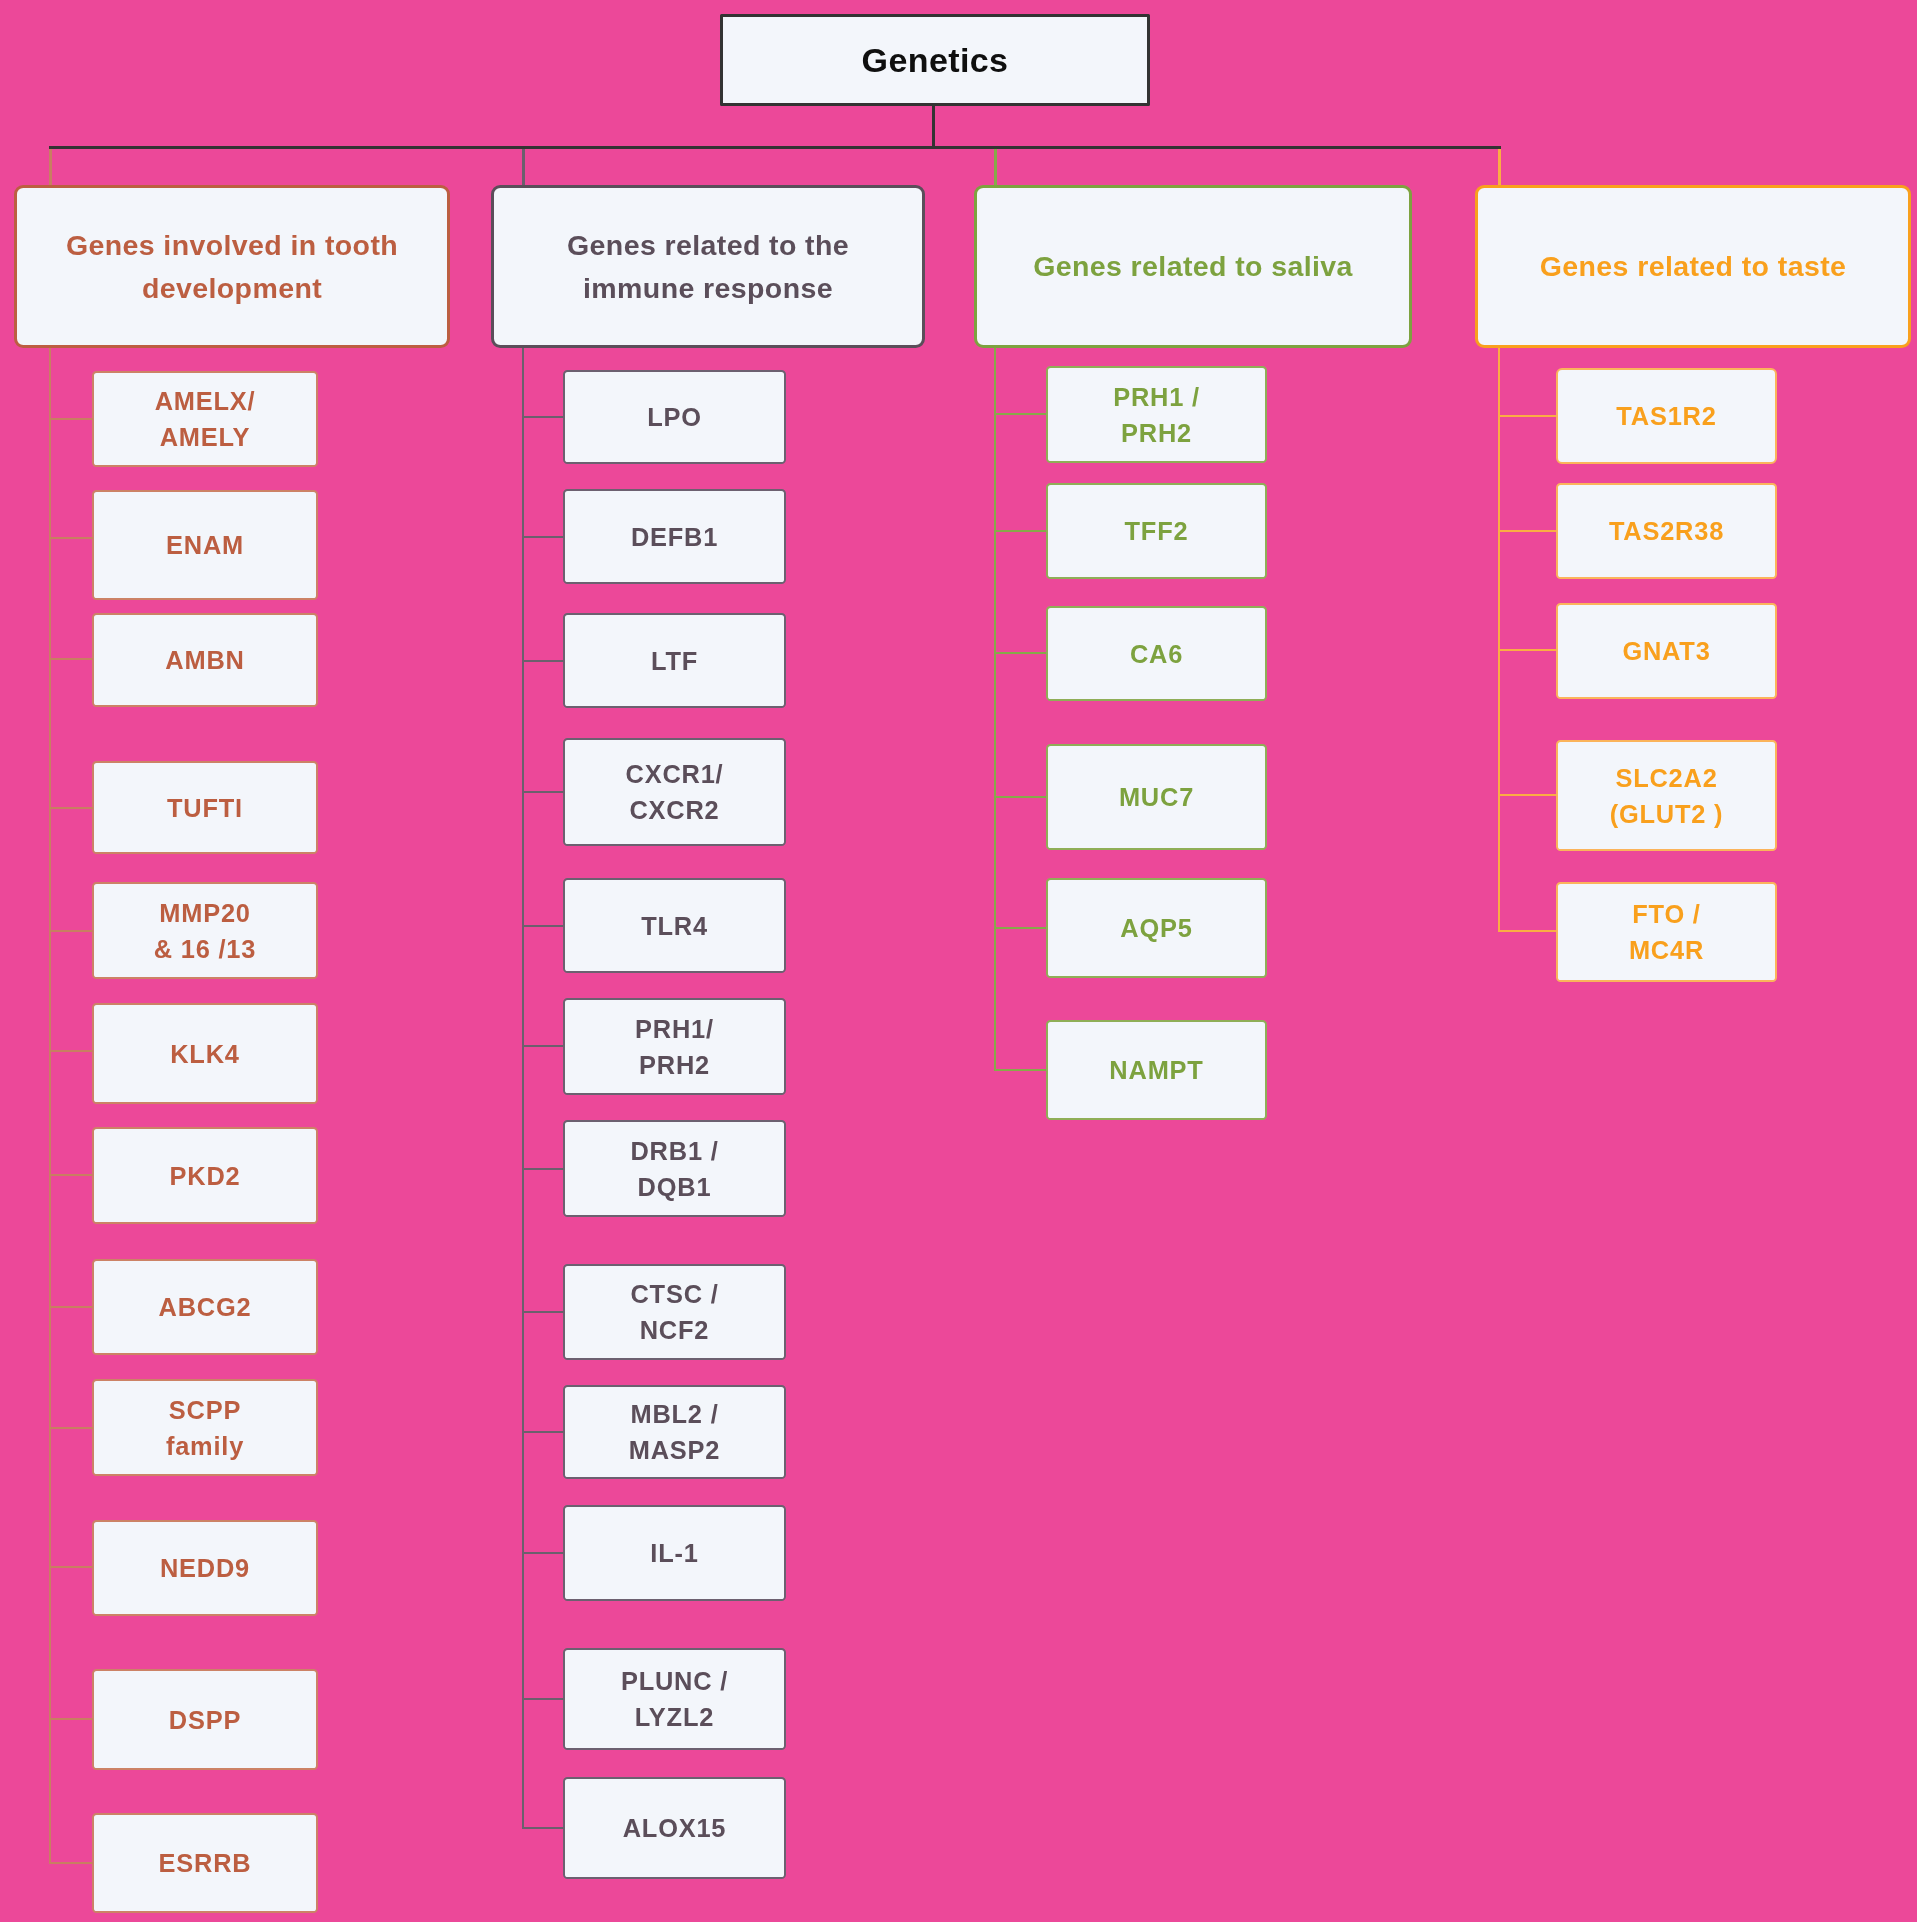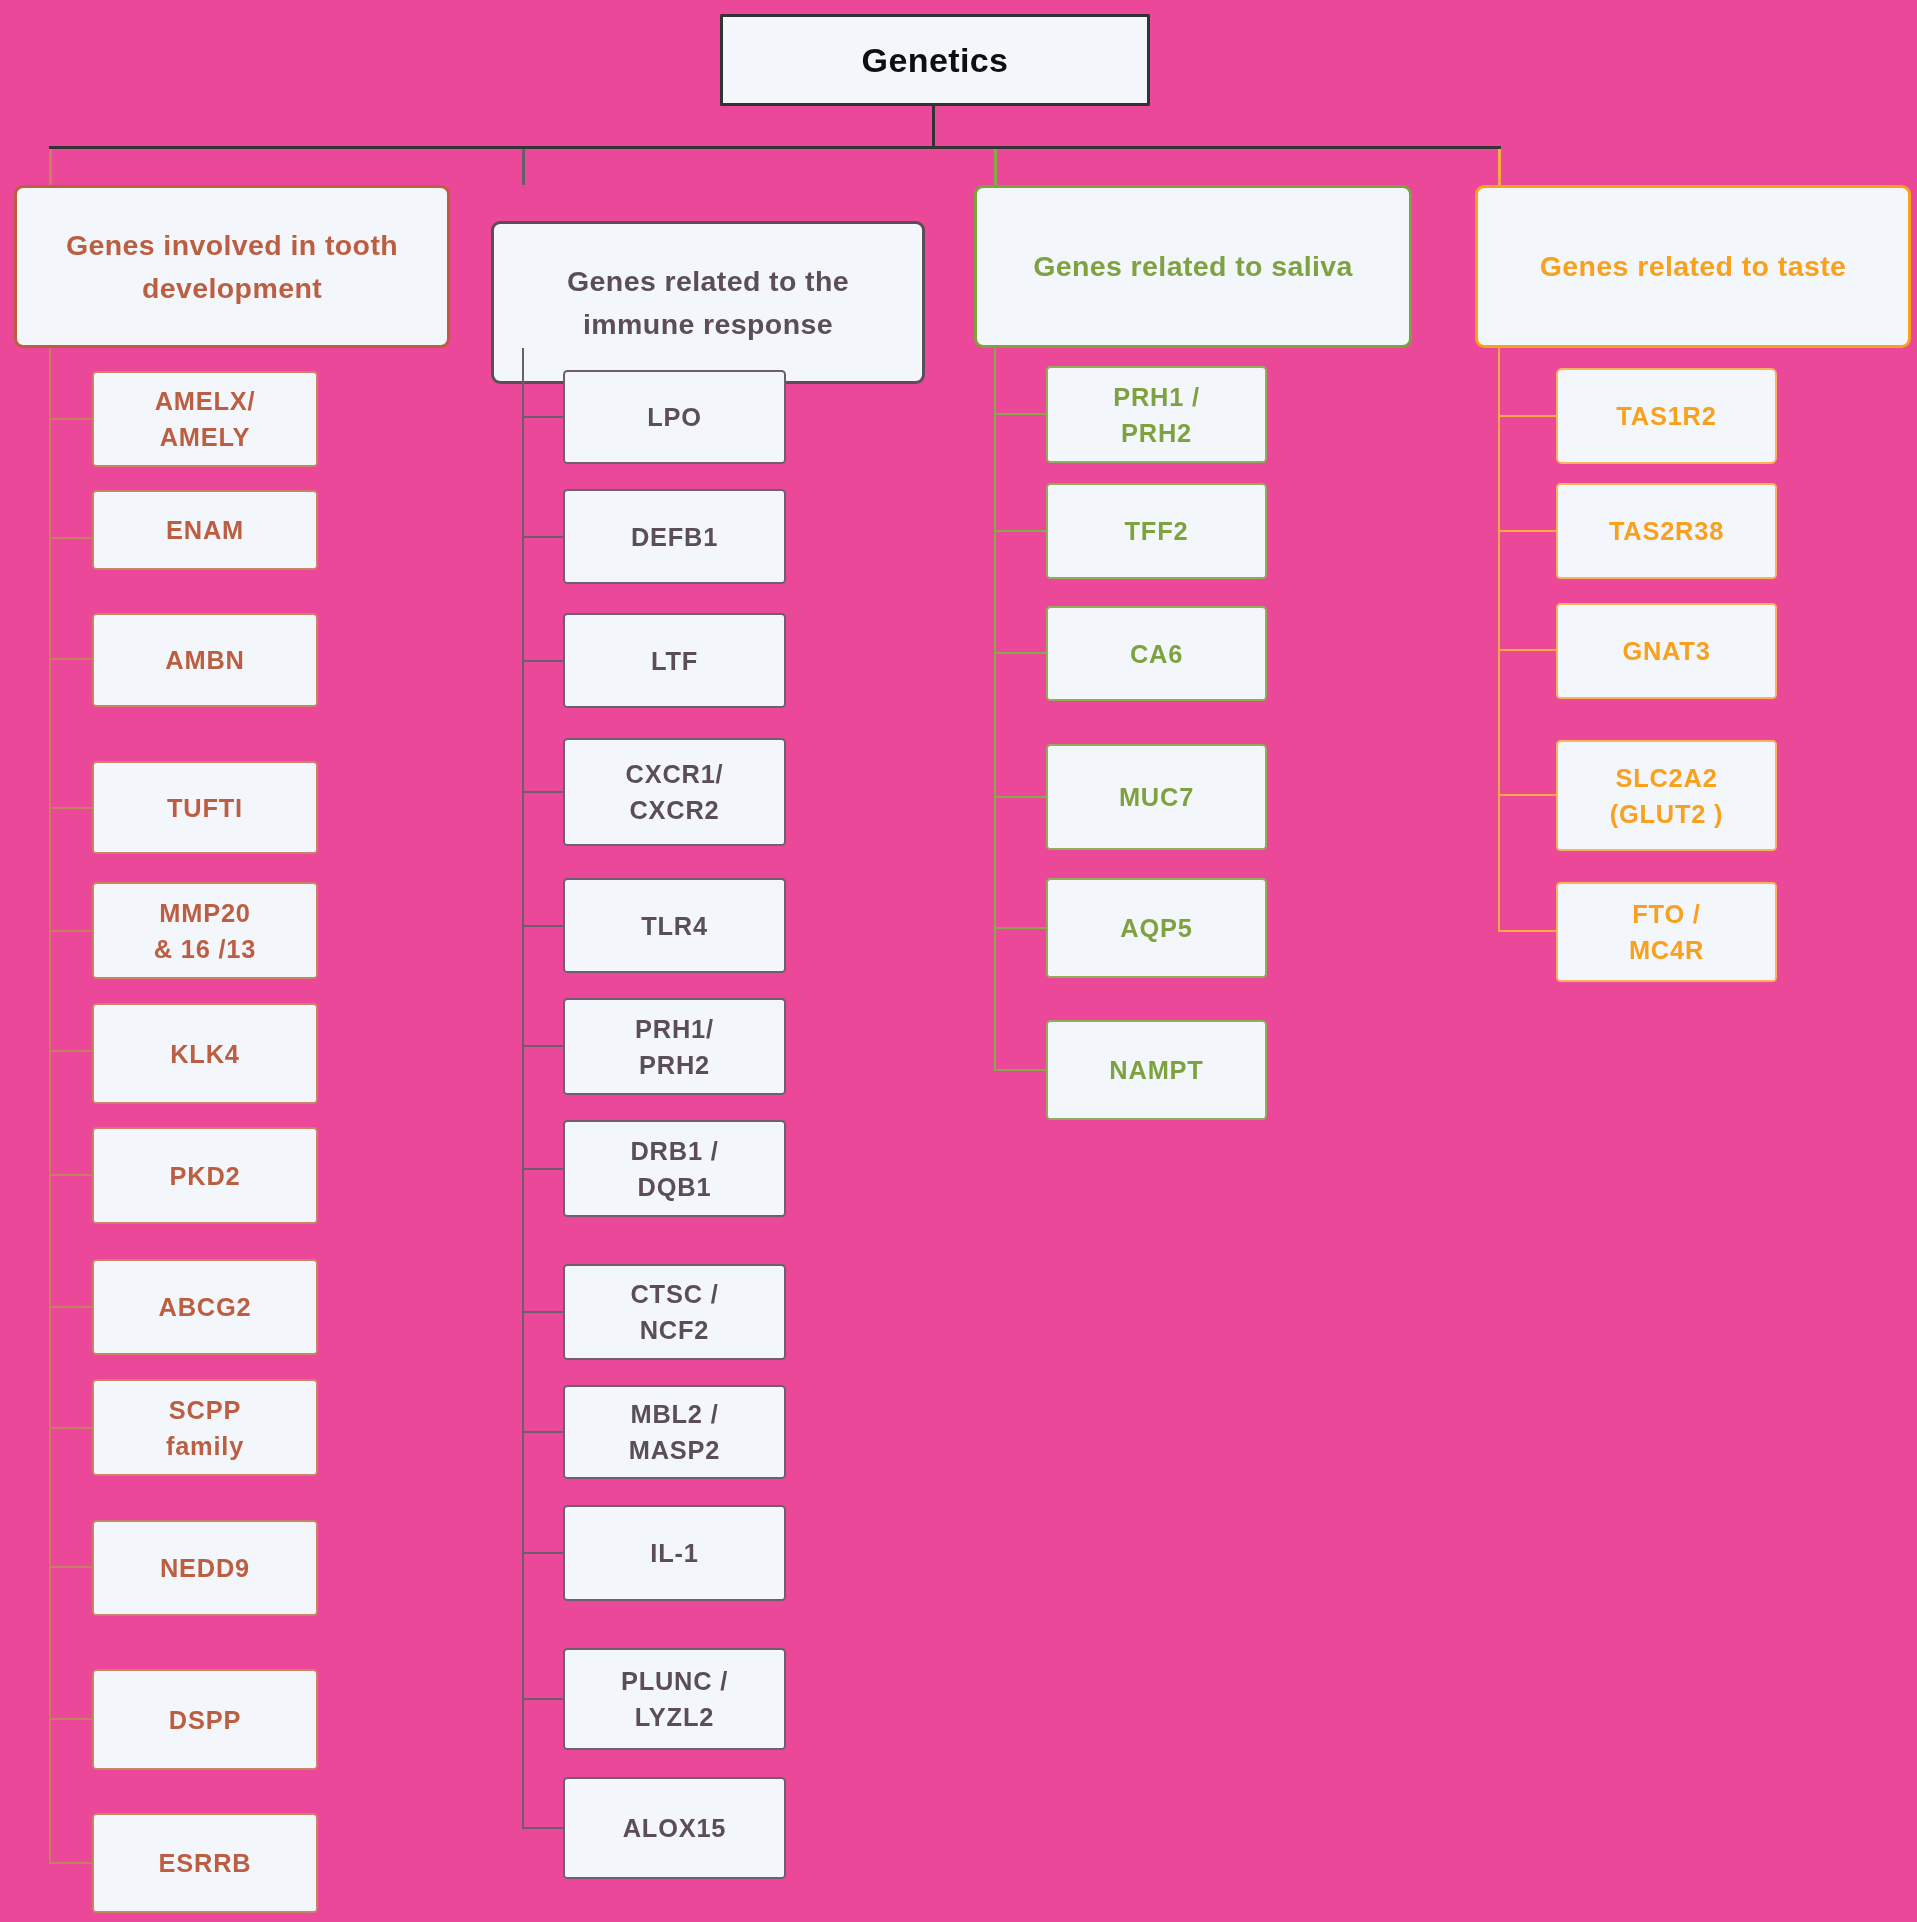--- a/index.html
+++ b/index.html
@@ -58,27 +58,27 @@
   <div class="box title-box" style="left:720px;top:14px;width:430px;height:92px;">Genetics</div>
 
   <div class="line dark-line" style="left:932px;top:106px;width:3.1px;height:42px;"></div>
   <div class="line dark-line" style="left:49px;top:146px;width:1452px;height:3.1px;"></div>
   <div class="line col-line c0" style="left:49px;top:149px;width:3.1px;height:36px;"></div>
   <div class="line col-line c1" style="left:522px;top:149px;width:3.1px;height:36px;"></div>
   <div class="line col-line c2" style="left:994px;top:149px;width:3.1px;height:36px;"></div>
   <div class="line col-line c3" style="left:1498px;top:149px;width:3.1px;height:36px;"></div>
 
   <div class="box header-box c0" style="left:14px;top:185px;width:436px;height:163px;">Genes involved in tooth development</div>
-  <div class="box header-box c1" style="left:491px;top:185px;width:434px;height:163px;margin-top:36px;">Genes related to the immune response</div>
+  <div class="box header-box c1" style="left:491px;top:185px;width:434px;height:163px;">Genes related to the immune response</div>
   <div class="box header-box c2" style="left:974px;top:185px;width:438px;height:163px;">Genes related to saliva</div>
   <div class="box header-box c3" style="left:1475px;top:185px;width:436px;height:163px;">Genes related to taste</div>
 
   <div class="box node c0" style="left:92px;top:371px;width:226px;height:96px;">AMELX/
 AMELY</div>
-  <div class="box node c0" style="left:92px;top:490px;width:226px;height:80px;">ENAM</div>
+  <div class="box node c0" style="left:92px;top:490px;width:226px;height:110px;">ENAM</div>
   <div class="box node c0" style="left:92px;top:613px;width:226px;height:94px;">AMBN</div>
   <div class="box node c0" style="left:92px;top:761px;width:226px;height:93px;">TUFTI</div>
   <div class="box node c0" style="left:92px;top:882px;width:226px;height:97px;">MMP20
 &amp; 16 /13</div>
   <div class="box node c0" style="left:92px;top:1003px;width:226px;height:101px;">KLK4</div>
   <div class="box node c0" style="left:92px;top:1127px;width:226px;height:97px;">PKD2</div>
   <div class="box node c0" style="left:92px;top:1259px;width:226px;height:96px;">ABCG2</div>
   <div class="box node c0" style="left:92px;top:1379px;width:226px;height:97px;">SCPP
 family</div>
   <div class="box node c0" style="left:92px;top:1520px;width:226px;height:96px;">NEDD9</div>

